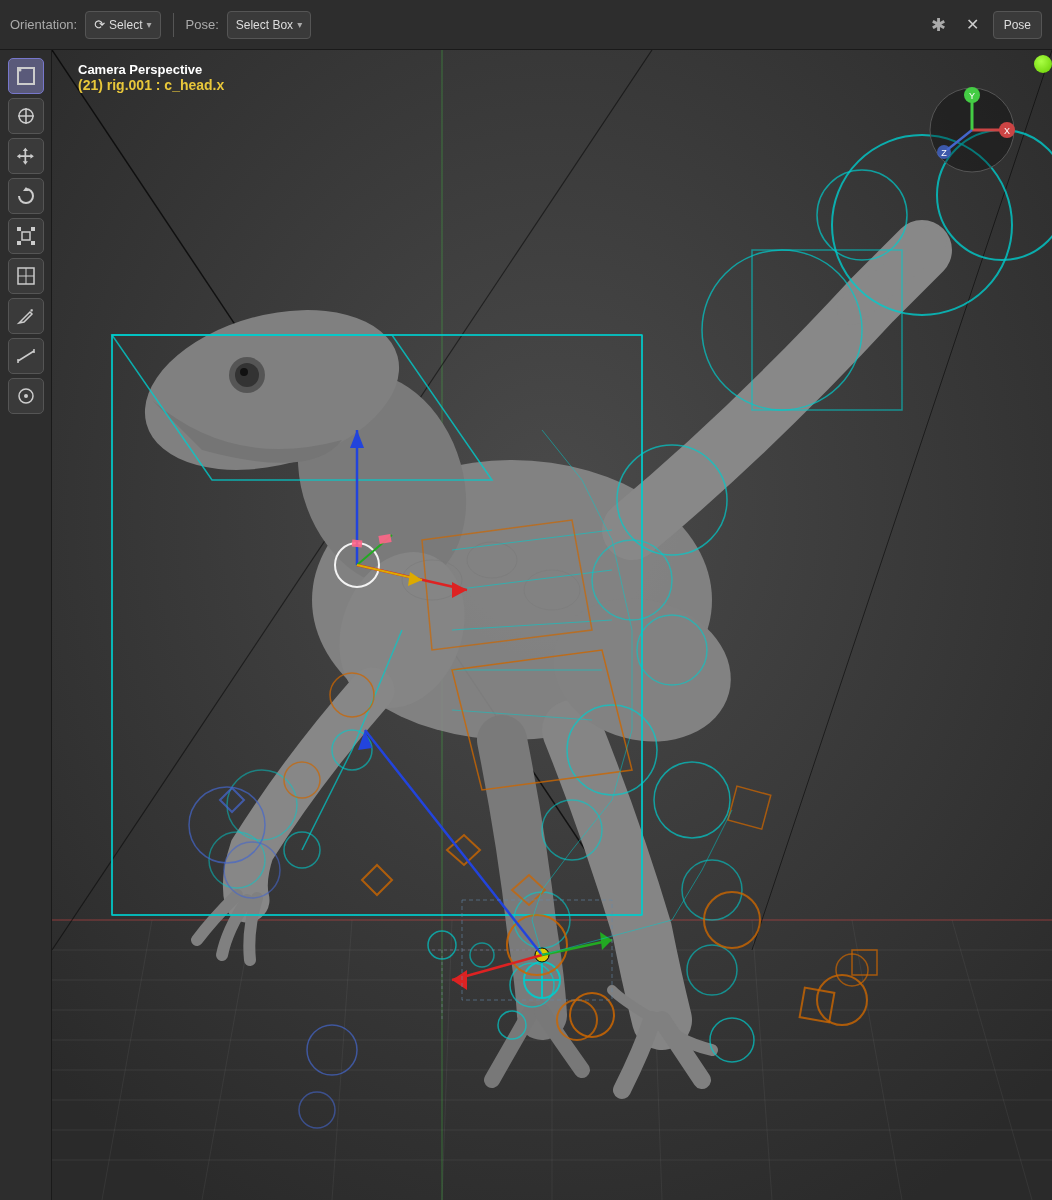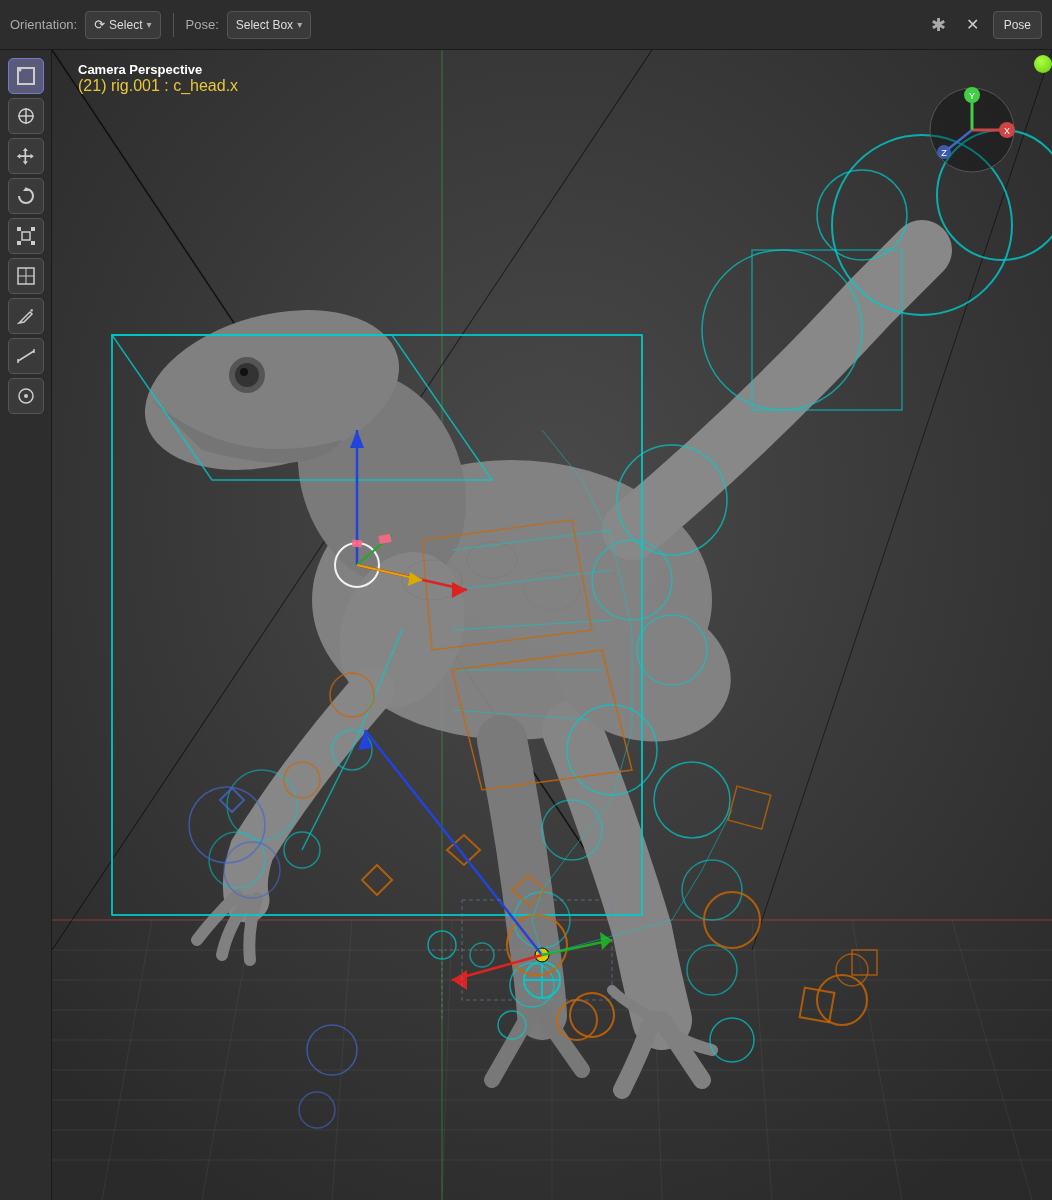--- a/index.html
+++ b/index.html
@@ -153,21 +153,22 @@
     }
 
     .view-title {
       color: #ffffff;
       font-size: 13px;
       font-weight: bold;
     }
 
     .view-subtitle {
       color: #e8c73a;
-      font-size: 16px;
+      font-size: 14px;
+      font-weight: bold;
     }
 
     
     #green-dot {
       position: absolute;
       top: 5px;
       right: 0px;
       width: 18px;
       height: 18px;
       background: radial-gradient(circle at 40% 35%, #aaff44, #66cc00);

